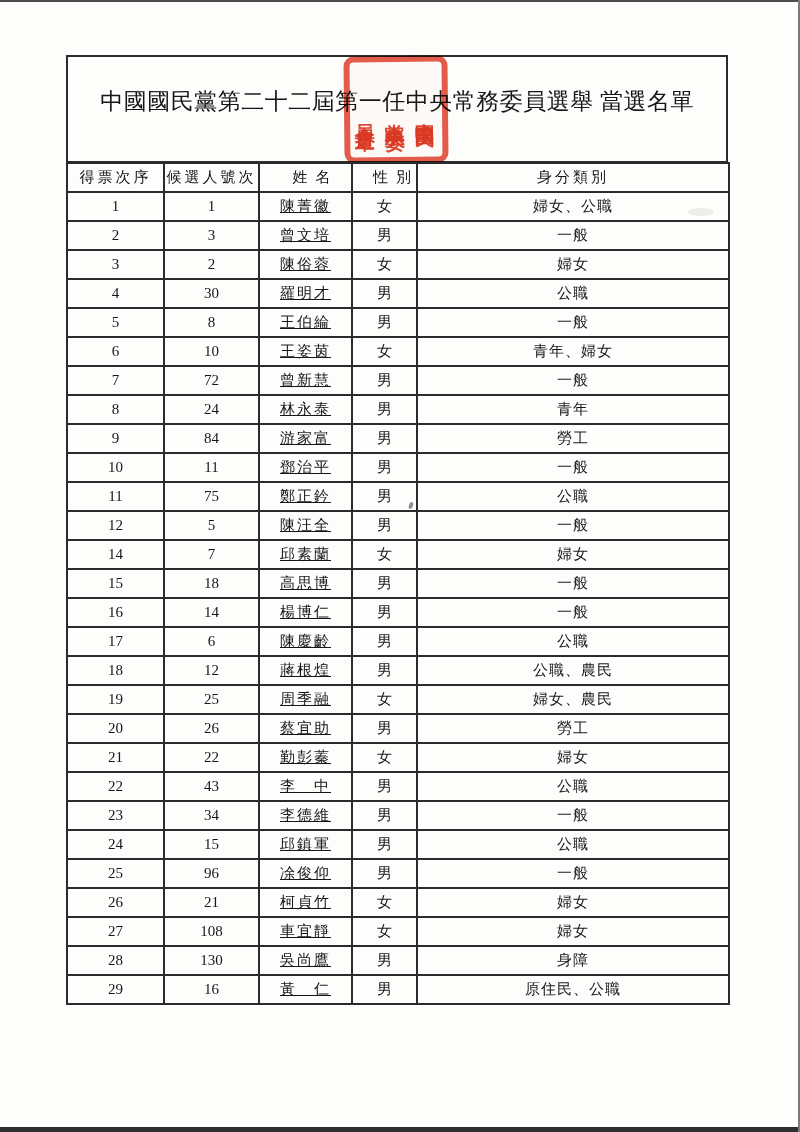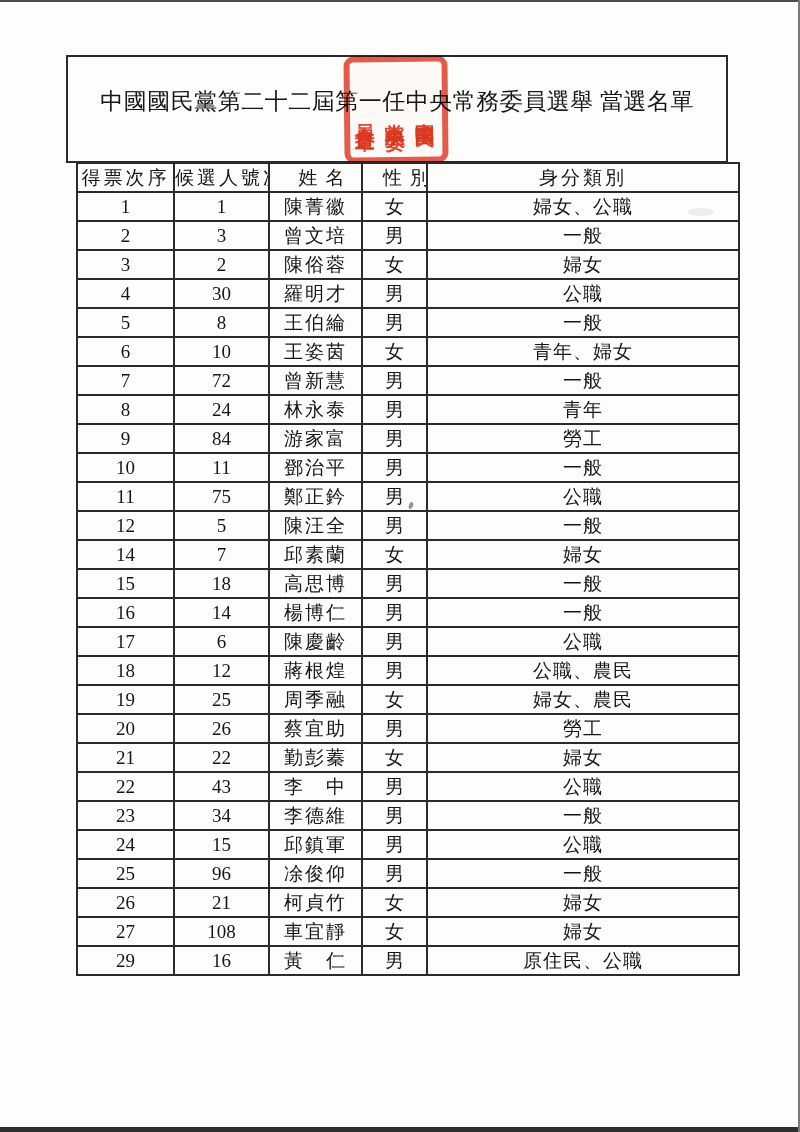--- a/index.html
+++ b/index.html
@@ -38,34 +38,33 @@
     font-weight:700;color:rgba(220,55,33,0.9);
     font-size:20px;line-height:30px;letter-spacing:2px;
     height:100%;padding-top:2px;margin-right:1px;
     text-align:center;
   }
 
   
   table.results{
     position:absolute;left:66px;top:162px;width:662px;
     border-collapse:collapse;table-layout:fixed;
-    font-size:19px;
-    margin-left:10px;
+    font-size:15px;
   }
   table.results th, table.results td{
     border:2px solid #2b2b2b;
     height:27px;padding:0;text-align:center;vertical-align:middle;
     font-weight:400;overflow:hidden;white-space:nowrap;
   }
   table.results th{letter-spacing:3px;}
   table.results th:nth-child(3),
   table.results th:nth-child(4){letter-spacing:8px;padding-left:20px;}
   col.c0{width:97px;} col.c1{width:95px;} col.c2{width:93px;}
   col.c3{width:65px;} col.c4{width:312px;}
-  td.c2{letter-spacing:2px;}
+  td.c2{letter-spacing:2px;text-decoration:underline;}
   td.c4{letter-spacing:1px;}
 
   
   .smudge1{position:absolute;left:688px;top:208px;width:26px;height:8px;background:rgba(120,120,120,0.12);border-radius:50%;}
   .smudge2{position:absolute;left:409px;top:502px;width:4px;height:7px;background:rgba(60,60,60,0.55);border-radius:40% 60% 60% 40%;transform:rotate(18deg);}
 </style>
 </head>
 <body>
 
 <div class="edge-top"></div>
@@ -278,20 +277,27 @@
         <td class="c4">婦女</td>
       </tr>
       <tr>
         <td class="c0">27</td>
         <td class="c1">108</td>
         <td class="c2">車宜靜</td>
         <td class="c3">女</td>
         <td class="c4">婦女</td>
       </tr>
       <tr>
+        <td class="c0">28</td>
+        <td class="c1">130</td>
+        <td class="c2">吳尚鷹</td>
+        <td class="c3">男</td>
+        <td class="c4">身障</td>
+      </tr>
+      <tr>
         <td class="c0">29</td>
         <td class="c1">16</td>
         <td class="c2">黃　仁</td>
         <td class="c3">男</td>
         <td class="c4">原住民、公職</td>
       </tr>
     </tbody>
 </table>
 
 <div class="smudge1"></div>

